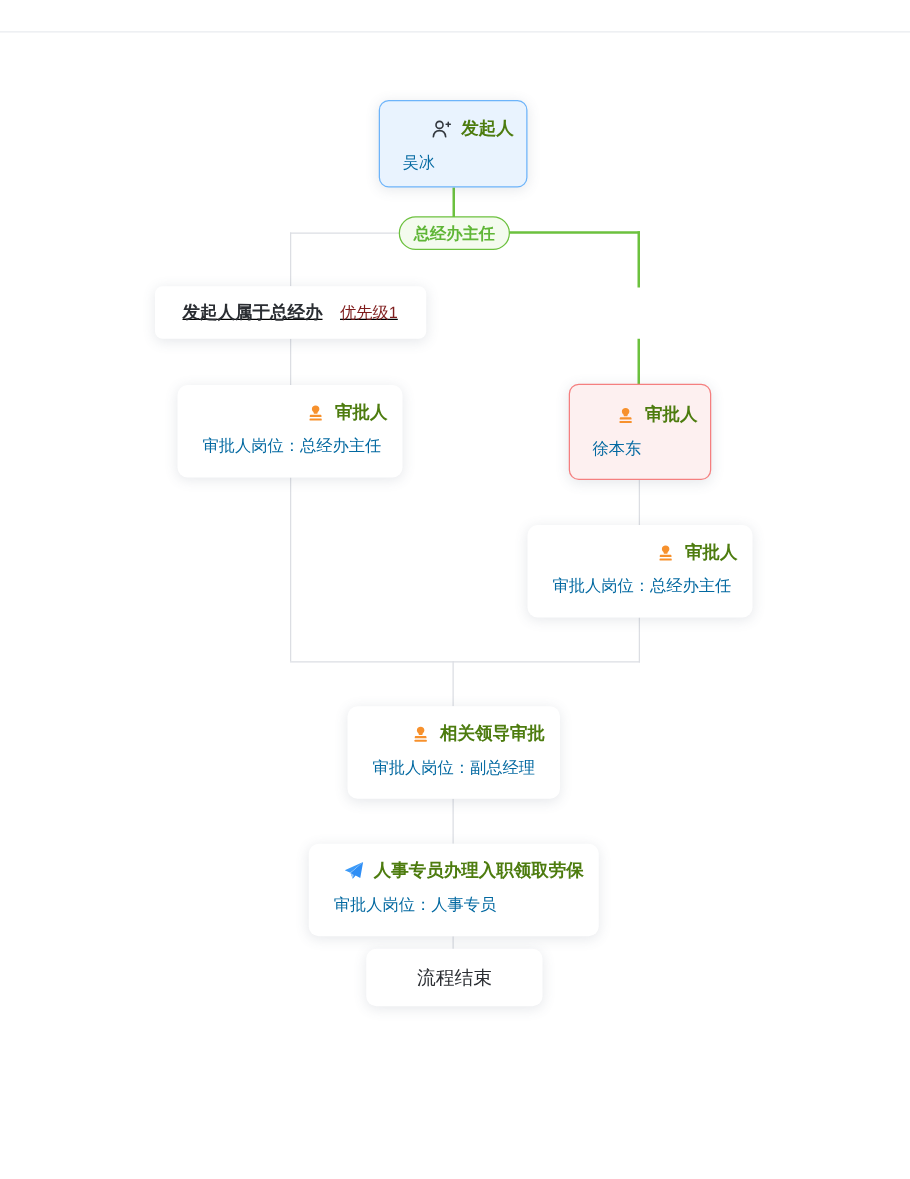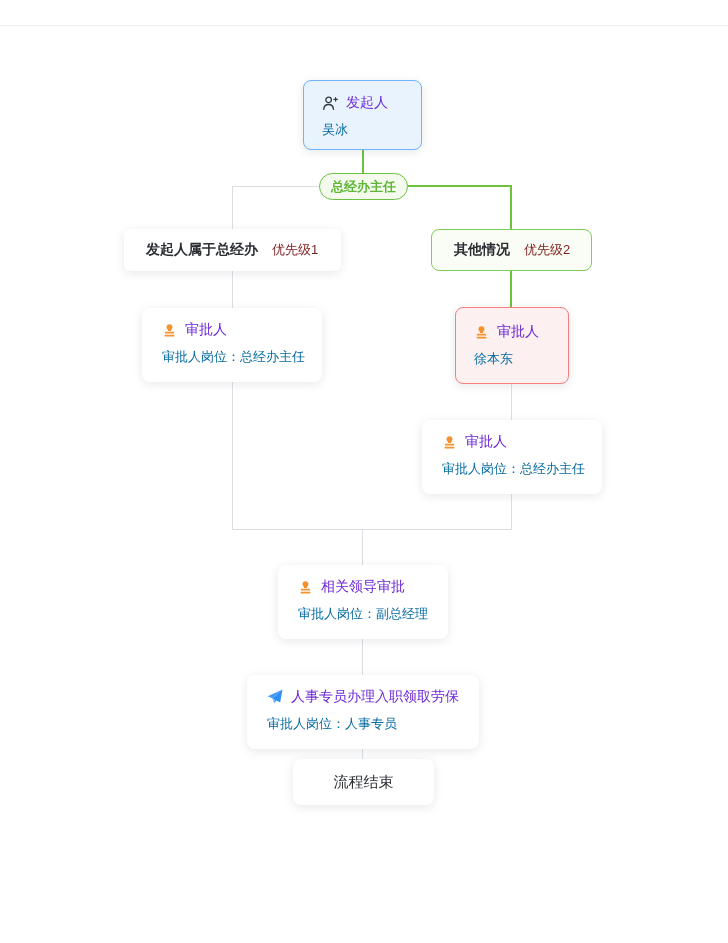--- a/index.html
+++ b/index.html
@@ -4,22 +4,22 @@
 <style>
   html,body{margin:0;padding:0;background:#ffffff;font-family:"Liberation Sans",sans-serif;}
   .canvas{position:relative;width:728px;height:943px;background:#ffffff;overflow:hidden;}
   .divider{position:absolute;left:0;top:25px;width:728px;height:1px;background:#e9ebf0;}
   .line{position:absolute;z-index:1;}
   .line.gray{background:#dcdee3;}
   .line.green{background:#6cc13e;}
   .card{position:absolute;box-sizing:border-box;background:#ffffff;border-radius:8px;
         box-shadow:0 2px 10px rgba(80,90,110,.14);z-index:2;cursor:pointer;}
   .node{padding:13px 12px 0 20px;}
-  .title-row{display:flex;align-items:center;gap:8px;font-size:14px;color:#6d28d9;
-             font-weight:400;white-space:nowrap;}
+  .title-row{display:flex;align-items:center;gap:8px;font-size:14px;color:#4d7c0f;
+             font-weight:700;white-space:nowrap;justify-content:flex-end;}
   .title-row .ic{display:inline-flex;flex:0 0 auto;}
   .subtitle{margin-top:9px;font-size:13px;color:#0369a1;white-space:nowrap;font-weight:400;}
   .initiator{background:#e9f3fe;border:1px solid #6db4fa;padding:13px 10px 0 18px;}
   .rednode{background:#fdf0f0;border:1px solid #f57f7f;padding:15px 10px 0 18px;}
   .badge{position:absolute;z-index:3;display:flex;align-items:center;justify-content:center;
          box-sizing:border-box;background:#f4fbee;border:1px solid #6cc13e;border-radius:14px;
          color:#5fb636;font-size:13px;font-weight:700;cursor:pointer;}
   .cond{display:flex;align-items:center;padding-left:22px;gap:14px;}
   .cond .label{color:#2b2e33;font-size:14px;font-weight:600;white-space:nowrap;}
   .cond .prio{color:#7f1d1d;font-size:13px;font-weight:400;white-space:nowrap;}
@@ -60,29 +60,25 @@
       </span>
       <span>发起人</span>
     </div>
     <div class="subtitle">吴冰</div>
   </div>
 
   <div class="badge" style="left:319px;top:173px;width:89px;height:27px;">
     <span>总经办主任</span>
   </div>
 
-  <div class="card cond" style="left:124px;top:229px;width:217px;height:42px;border-radius:6px;">
+  <div class="card cond" style="left:124px;top:229px;width:217px;height:42px;border-radius:6px;text-decoration:underline;">
     <span class="label">发起人属于总经办</span>
     <span class="prio">优先级1</span>
   </div>
 
-  <div class="card cond cond-right" style="left:431px;top:229px;width:161px;height:42px;">
-    <span class="label">其他情况</span>
-    <span class="prio">优先级2</span>
-  </div>
 
   <div class="card node" style="left:142px;top:308px;width:180px;height:74px;">
     <div class="title-row">
       <span class="ic">
         <svg width="15" height="15" viewBox="0 0 16 16">
           <path fill="#f7912d" d="M8 1.4c-1.9 0-3.2 1.2-3.2 3 0 1 .5 1.7 1 2.3.4.5.7 1 .7 1.7v.2h3v-.2c0-.7.3-1.2.7-1.7.5-.6 1-1.3 1-2.3 0-1.8-1.3-3-3.2-3z"></path>
           <path fill="#f7912d" d="M4 9.3h8c.6 0 1 .4 1 1v1H3v-1c0-.6.4-1 1-1z"></path>
           <rect fill="#f7912d" x="2.8" y="12.6" width="10.4" height="1.7" rx="0.5"></rect>
         </svg>
       </span>

